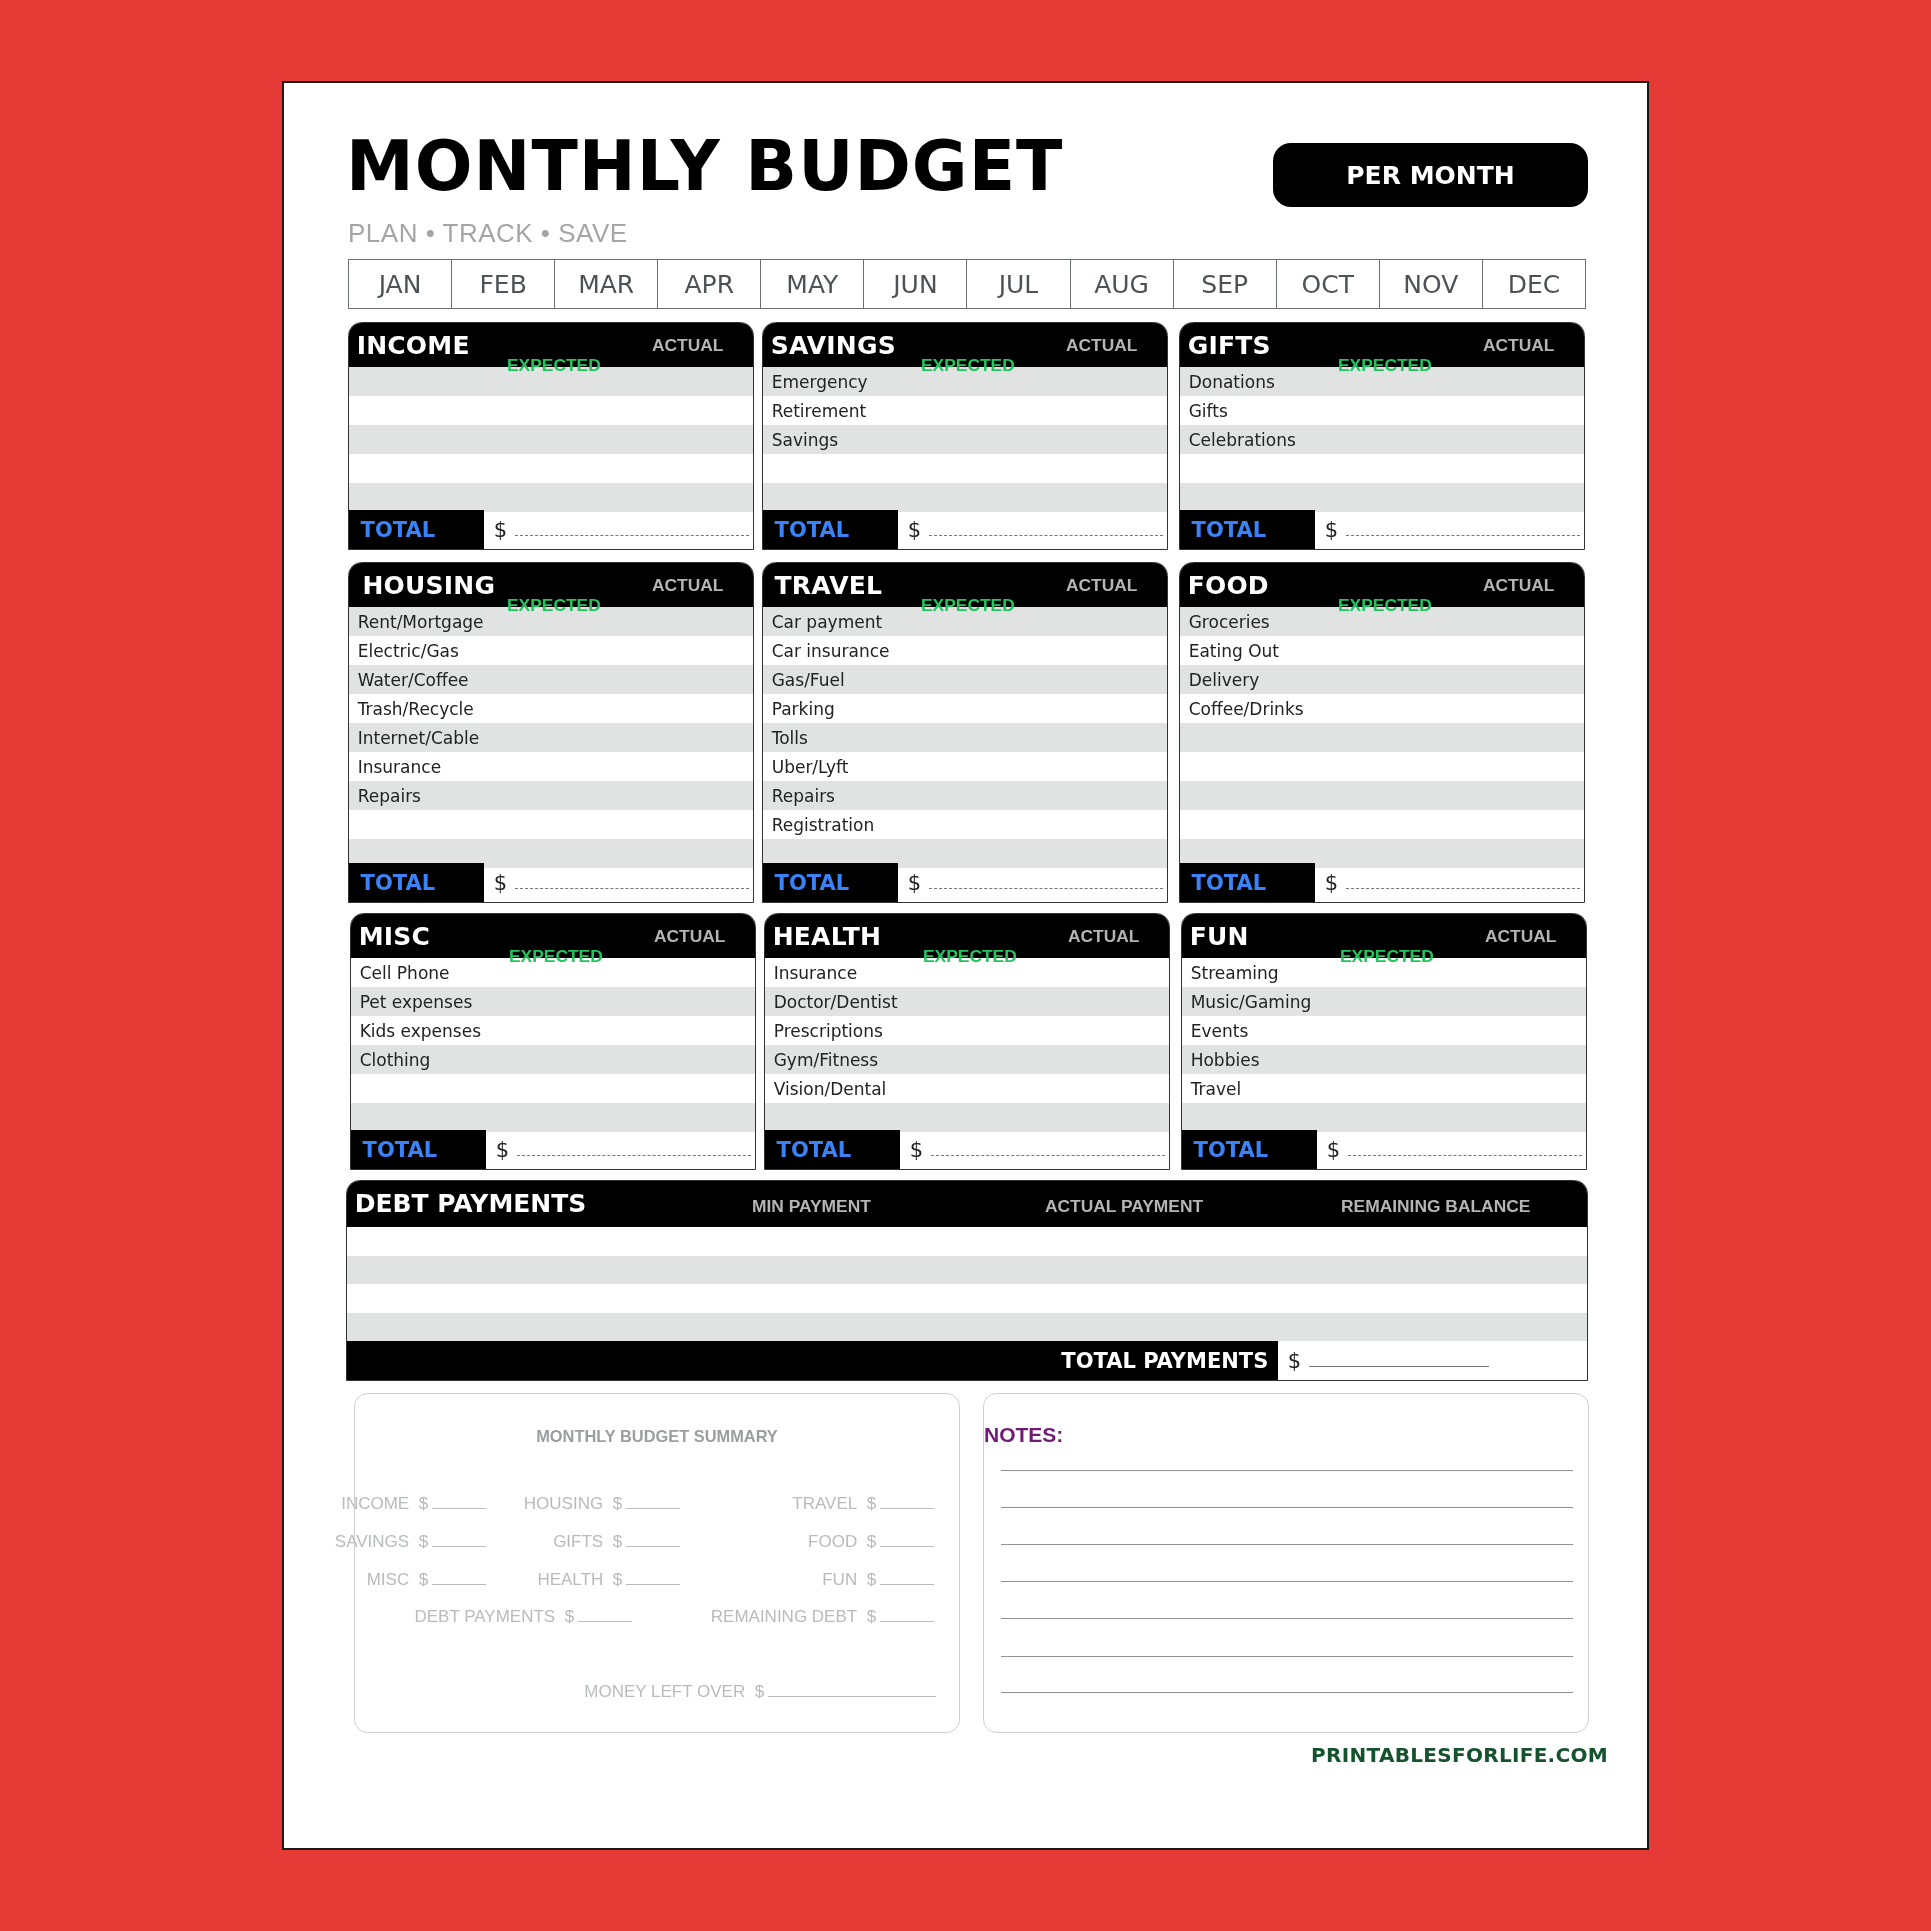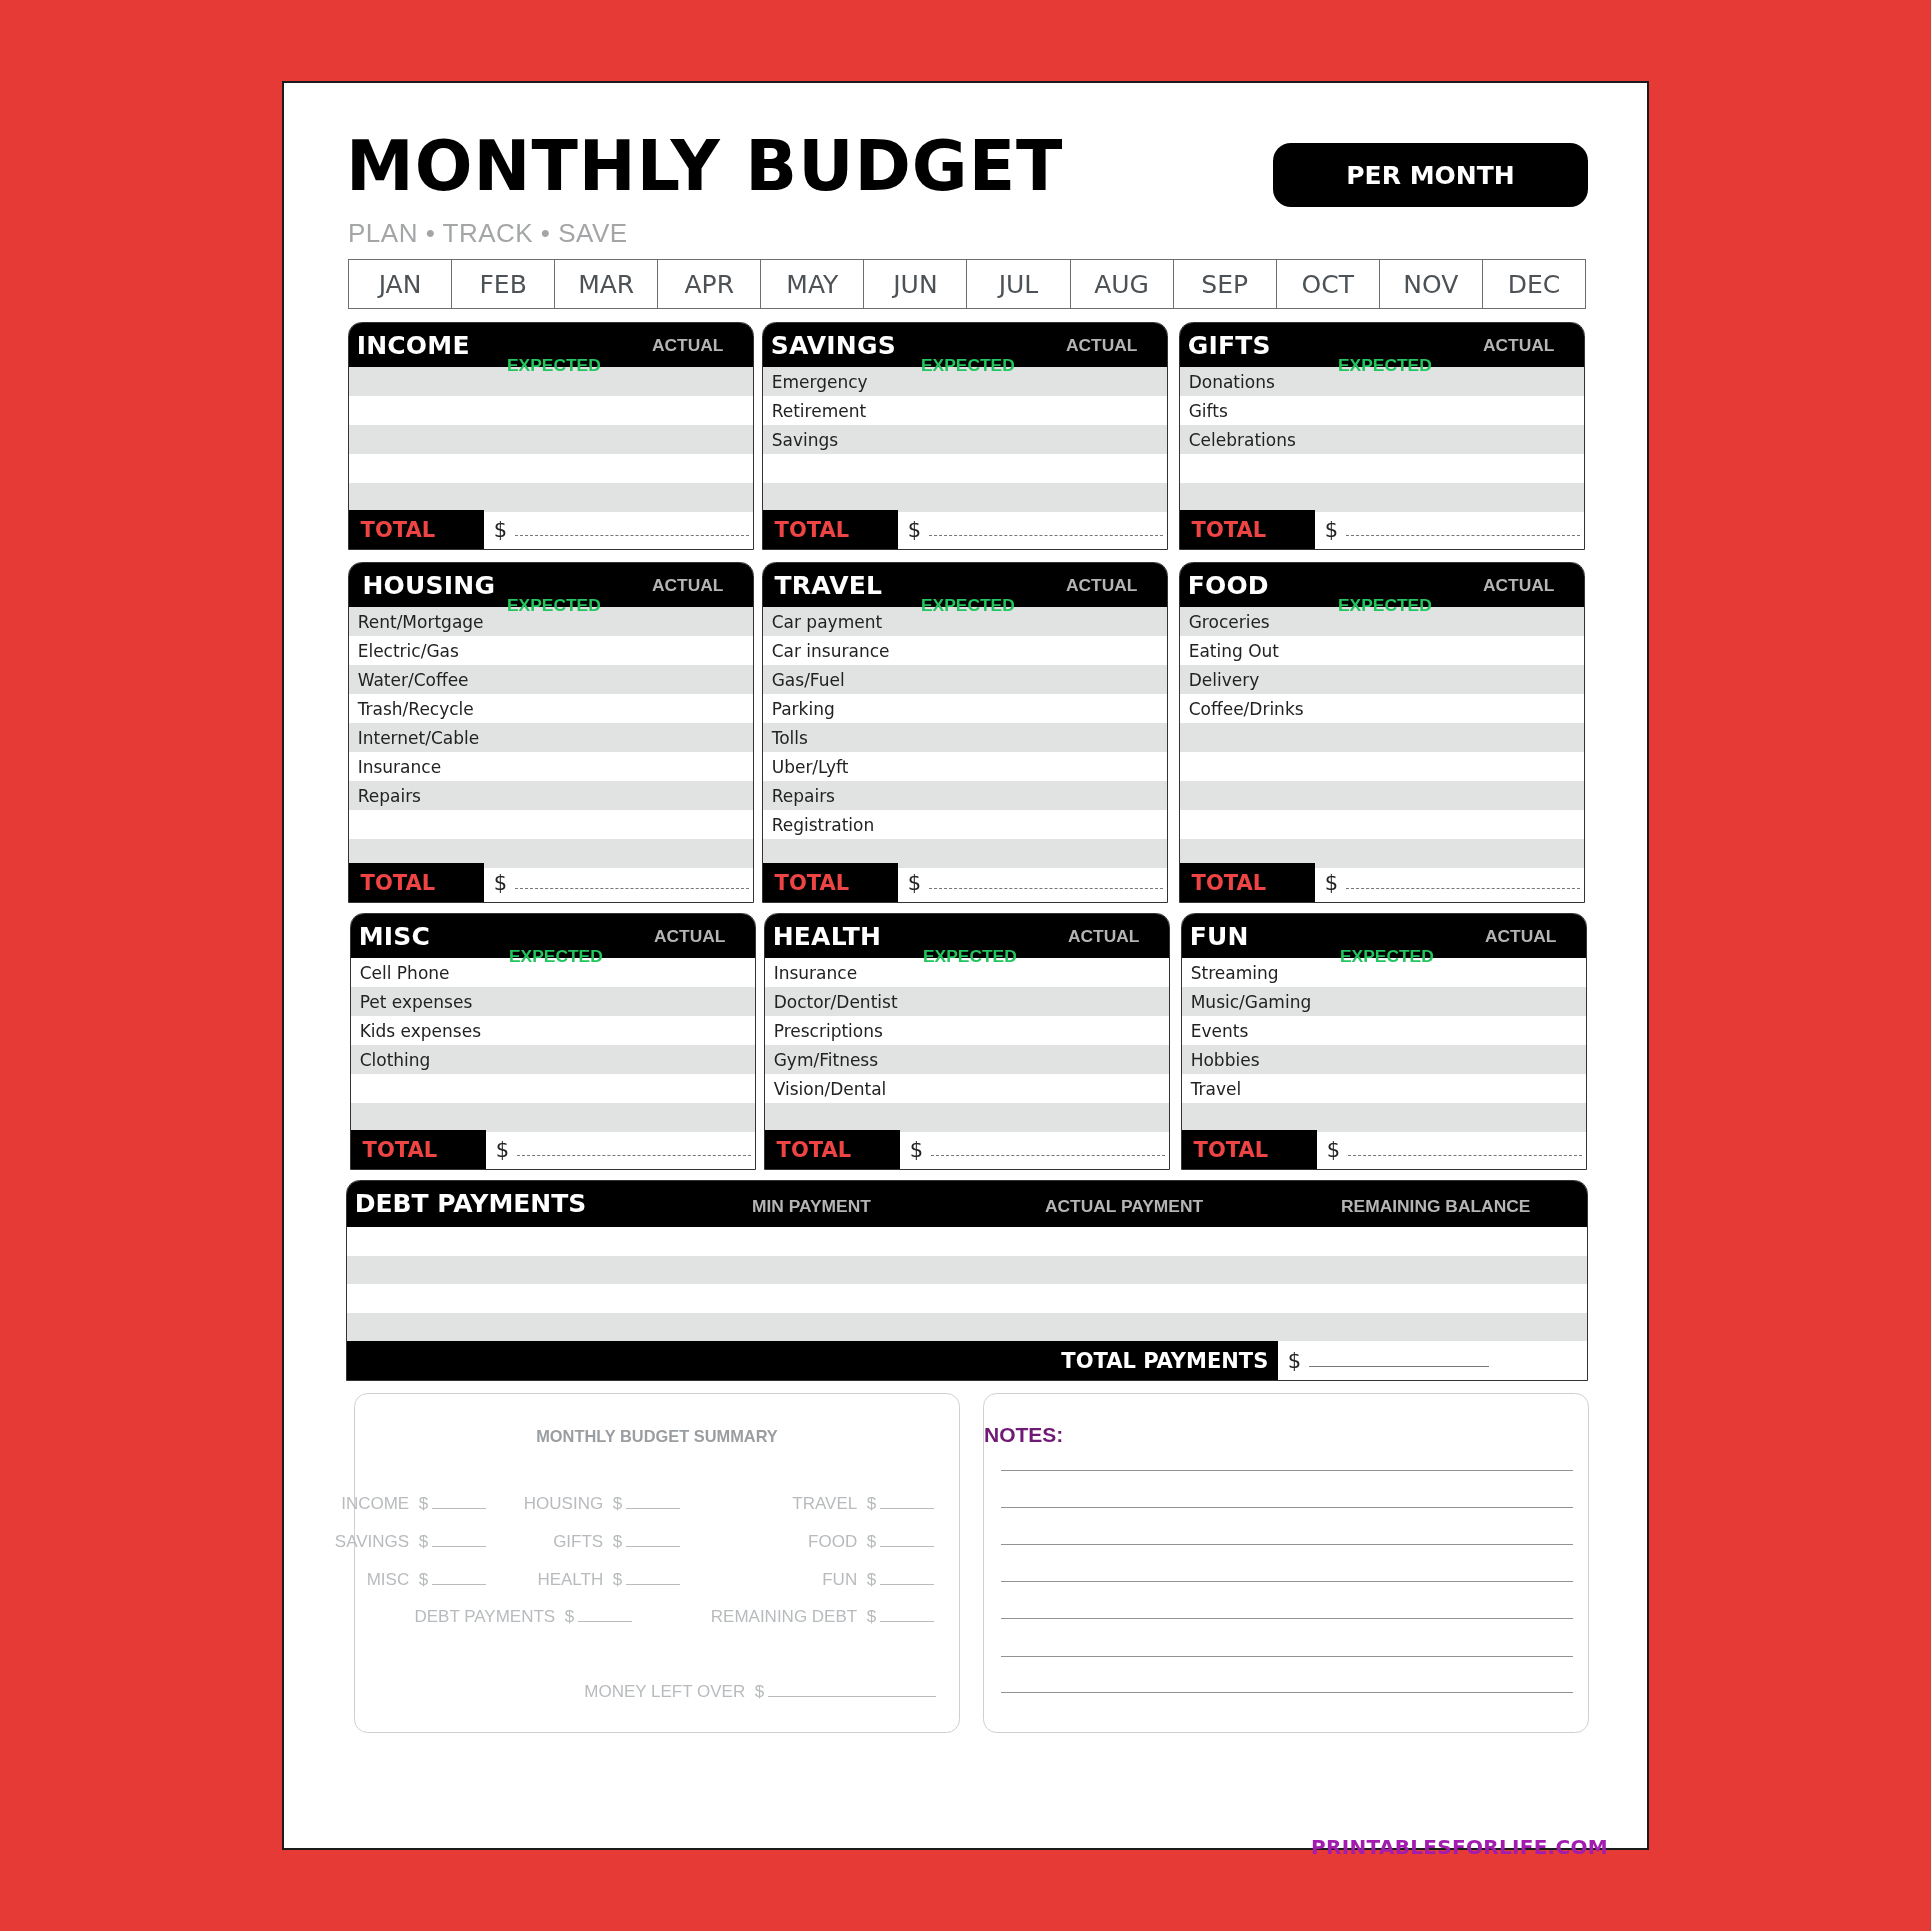--- a/index.html
+++ b/index.html
@@ -15,21 +15,21 @@
 
   .block { position: absolute; border: 1.9px solid #333; border-radius: 13.5px 13.5px 0 0; overflow: hidden; background: #fff; }
   .block-head { height: 44px; background: #000; display: flex; align-items: center; color: #fff; position: relative; }
   .block-title { position: absolute; left: 7.7px; font-family: "DejaVu Sans", sans-serif; font-weight: 600; font-size: 25px; letter-spacing: 0.2px; }
   .col-exp { position: absolute; left: 158px; font-family: "Liberation Sans", sans-serif; font-weight: 700; font-size: 17.4px; color: #22c55e; margin-top: 40px; }
   .col-act { position: absolute; left: 303px; font-family: "Liberation Sans", sans-serif; font-weight: 700; font-size: 17.4px; color: #b5b5b5; }
   .rows { display: flex; flex-direction: column; }
   .row { height: 29px; display: flex; align-items: center; padding-left: 8.7px; font-family: "DejaVu Sans", sans-serif; font-size: 17px; color: #222; }
   .row.g { background: #e1e3e2; }
   .total-row { position: absolute; left: 0; right: 0; bottom: 0; height: 39px; display: flex; }
-  .total-label { width: 135px; background: #000; color: #ef4444; font-family: "DejaVu Sans", sans-serif; font-weight: 700; font-size: 21px; display: flex; align-items: center; padding-left: 11.6px; }
+  .total-label { width: 135px; background: #000; color: #3b82f6; font-family: "DejaVu Sans", sans-serif; font-weight: 700; font-size: 21px; display: flex; align-items: center; padding-left: 11.6px; }
   .total-field { flex: 1; display: flex; align-items: center; padding-left: 9.7px; font-family: "DejaVu Sans", sans-serif; font-size: 21px; color: #222; }
   .total-line { flex: 1; margin: 0 3.9px 0 7.7px; border-bottom: 1.9px dashed #777; height: 13.5px; }
 
   .debt { position: absolute; left: 62px; top: 1097px; width: 1242px; height: 201px; border: 1.9px solid #333; border-radius: 13.5px 13.5px 0 0; overflow: hidden; }
   .debt-head { height: 46px; background: #000; position: relative; color: #fff; }
   .debt-title { position: absolute; left: 7.7px; top: 7.7px; font-family: "DejaVu Sans", sans-serif; font-weight: 600; font-size: 25px; }
   .debt-col { position: absolute; top: 15.4px; font-family: "Liberation Sans", sans-serif; font-weight: 700; font-size: 17.4px; color: #b5b5b5; }
   .debt-rows .row { height: 28.5px; }
   .debt-total { position: absolute; left: 0; right: 0; bottom: 0; height: 39px; display: flex; }
   .debt-total-label { width: 931px; background: #000; color: #fff; font-family: "DejaVu Sans", sans-serif; font-size: 21px; font-weight: 600; display: flex; align-items: center; justify-content: flex-end; padding-right: 9.7px; }
@@ -38,21 +38,21 @@
 
   .summary { position: absolute; left: 70px; top: 1310px; width: 606px; height: 340px; border: 1.9px solid #cfcfcf; border-radius: 13.5px; }
   .summary-title { position: absolute; top: 33px; left: 0; right: 0; text-align: center; font-family: "Liberation Sans", sans-serif; font-weight: 700; font-size: 16.4px; color: #9a9ea1; }
   .sum-item { position: absolute; font-family: "Liberation Sans", sans-serif; font-size: 17px; color: #b8bbbd; display: flex; align-items: baseline; white-space: nowrap; }
   .sum-item .blank { display: inline-block; border-bottom: 1.4px solid #b8bbbd; height: 1px; margin-left: 3.9px; }
 
   .notes { position: absolute; left: 699px; top: 1310px; width: 606px; height: 340px; border: 1.9px solid #cfcfcf; border-radius: 13.5px; }
   .notes-title { position: absolute; top: 29px; left: 0; right: 0; text-align: left; font-family: "Liberation Sans", sans-serif; font-weight: 700; font-size: 21px; color: #701a75; }
   .note-line { position: absolute; left: 17.4px; right: 15.4px; height: 0; border-top: 1.9px solid #8f9396; }
 
-  .footer { position: absolute; right: 39px; top: 1752px; font-family: "DejaVu Sans", sans-serif; font-weight: 700; font-size: 20px; color: #a21caf; letter-spacing: 0.3px; }
+  .footer { position: absolute; right: 39px; top: 1660px; font-family: "DejaVu Sans", sans-serif; font-weight: 700; font-size: 20px; color: #14532d; letter-spacing: 0.3px; }
 </style>
 </head>
 <body>
 
 <div class="page">
   <div class="title">MONTHLY BUDGET</div>
   <div class="subtitle">PLAN • TRACK • SAVE</div>
   <div class="per-month">PER MONTH</div>
 
   <div class="months">

